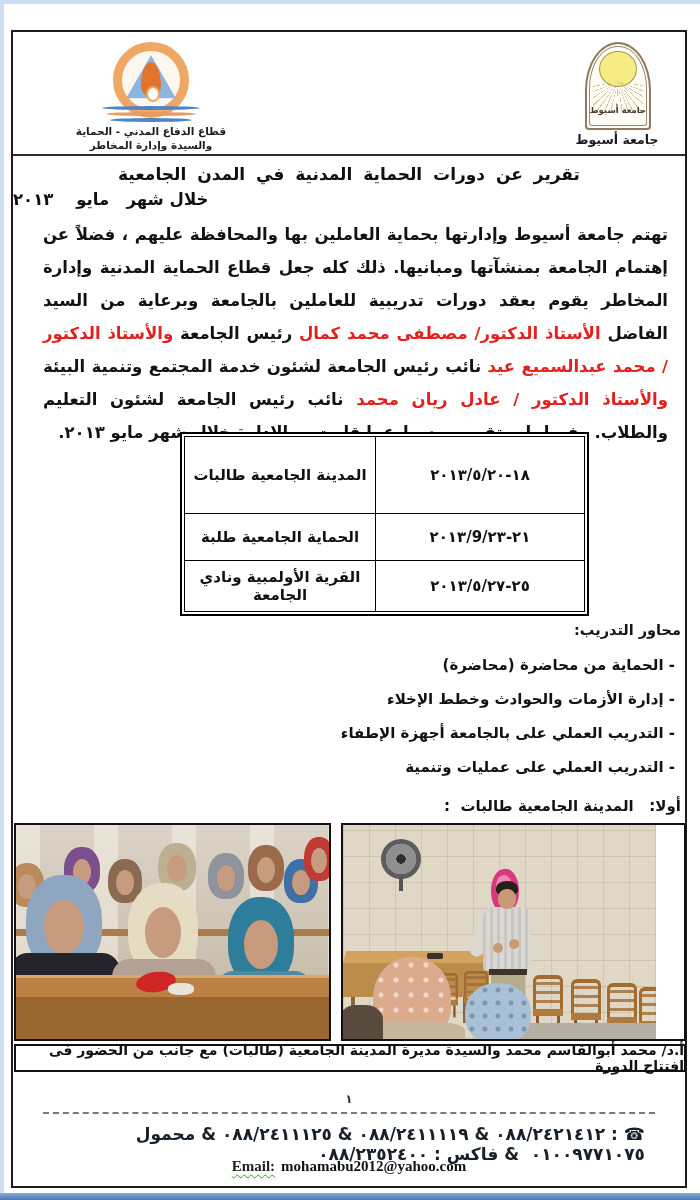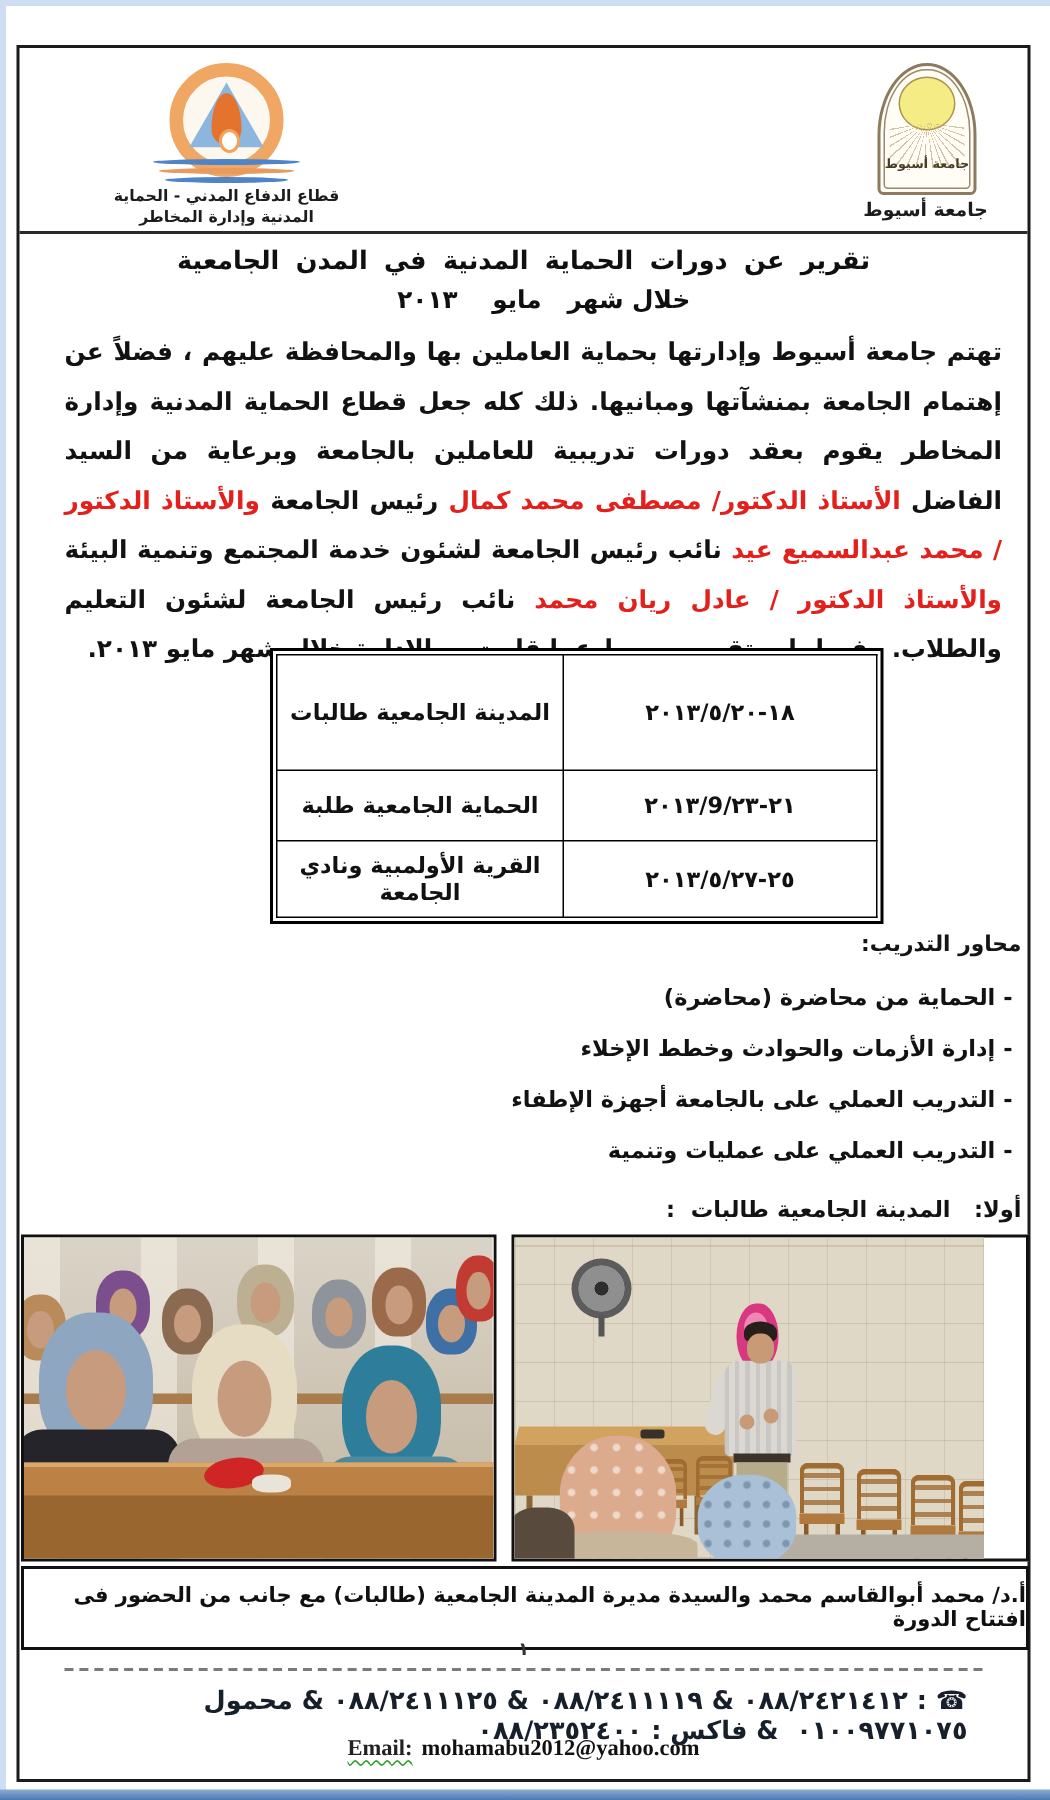--- a/index.html
+++ b/index.html
@@ -27,21 +27,21 @@
   .logo-l-cap{left:-62px;top:82px;width:206px;text-align:center;font-size:10.5px;font-weight:700;color:#1c1c1c;letter-spacing:1px;line-height:14px;}
   .logo-r{left:572px;top:10px;width:66px;height:88px;border:2px solid #8d7a5f;border-radius:33px 33px 4px 4px/48px 48px 4px 4px;background:#fffdf6;box-sizing:border-box;}
   .logo-r-in{left:2px;top:2px;right:2px;bottom:2px;border:1.5px solid #9a8869;border-radius:28px 28px 3px 3px/42px 42px 3px 3px;}
   .logo-r-sun{left:12px;top:7px;width:36px;height:34px;border-radius:50%;background:#f6ec86;border:1px solid #ab944e;}
   .logo-r-rays{left:6px;top:38px;width:50px;height:30px;background:repeating-conic-gradient(from 160deg at 50% 0%,#c9b68a 0deg 2deg,transparent 2deg 11deg);opacity:.8;}
   .logo-r-emblem{left:0;right:0;top:62px;text-align:center;font-size:8.5px;font-weight:700;color:#4a3c28;line-height:9px;}
   .logo-r-cap{left:534px;top:100px;width:140px;text-align:center;font-size:12.5px;font-weight:700;color:#1c1c1c;letter-spacing:1px;}
 
   
   .title1{left:0;right:0;top:132px;text-align:center;direction:rtl;font-size:17px;font-weight:700;color:#101010;letter-spacing:2px;word-spacing:5px;}
-  .title2{left:0;right:0;top:158px;text-align:center;direction:rtl;font-size:16.5px;font-weight:700;color:#101010;letter-spacing:2px;white-space:pre-wrap;padding-left:27px;}
+  .title2{left:0;right:0;top:158px;text-align:left;direction:rtl;font-size:16.5px;font-weight:700;color:#101010;letter-spacing:2px;white-space:pre-wrap;}
   .body-par{left:30px;top:186px;width:625px;direction:rtl;text-align:justify;font-size:16.5px;font-weight:700;color:#121212;line-height:33px;margin:0;}
   .red{color:#e3201b;}
 
   
   .tbl-wrap{left:132px;top:400px;border:2.5px solid #000;padding:2px;background:#fff;margin-left:35px;}
   table.sched{border-collapse:collapse;}
   table.sched td{border:1.5px solid #000;text-align:center;vertical-align:middle;font-weight:700;color:#111;font-size:15px;}
   td.loc{width:188px;direction:rtl;}
   td.dat{width:206px;letter-spacing:1px;}
   tr.r1 td{height:74px;} tr.r2 td{height:44px;} tr.r3 td{height:48px;}
@@ -97,21 +97,21 @@
   .chair .legs{height:15px;width:24px;margin:0 auto;border-left:3px solid #8a5a28;border-right:3px solid #8a5a28;box-sizing:border-box;}
   .hij-a{left:30px;top:132px;width:78px;height:84px;background:#dcab8e;border-radius:48% 48% 40% 40%;
     background-image:radial-gradient(circle at 8px 8px,rgba(255,255,255,.55) 2px,transparent 3px);background-size:15px 15px;}
   .sho-a{left:16px;top:196px;width:106px;height:22px;background:#c7b69a;border-radius:40% 40% 0 0;}
   .hij-b{left:122px;top:158px;width:66px;height:60px;background:#a9c0d6;border-radius:48% 48% 42% 42%;
     background-image:radial-gradient(circle at 7px 7px,rgba(60,90,120,.4) 2px,transparent 3px);background-size:13px 13px;}
   .corner-dark{left:-4px;top:180px;width:44px;height:36px;background:#584a3c;border-radius:40% 40% 0 0;}
   .floor-r{left:150px;top:198px;width:163px;height:16px;background:#b5aea2;}
 
   
-  .caption-bar{left:1px;top:1012px;width:672px;height:56px;border:2px solid #111;box-sizing:border-box;
+  .caption-bar{left:1px;top:1012px;width:672px;height:28px;border:2px solid #111;box-sizing:border-box;
     display:flex;align-items:center;justify-content:center;direction:rtl;font-size:14px;font-weight:700;color:#101010;}
   .pagenum{left:0;right:0;top:1060px;text-align:center;font-size:12px;font-weight:700;color:#333;}
   .dashes{left:30px;top:1080px;width:612px;border-top:2px dashed #7a7a7a;height:0;}
   .phones{left:8px;right:40px;top:1092px;direction:rtl;text-align:right;font-size:17px;font-weight:700;color:#17202a;white-space:pre-wrap;letter-spacing:.5px;}
   .email{left:0;right:0;top:1126px;text-align:center;font-family:"Liberation Serif",serif;font-size:15px;font-weight:700;color:#111;}
   .email .lbl{color:#222;text-decoration:underline wavy #2f9e2f 1px;text-underline-offset:3px;margin-right:6px;}
 </style>
 </head>
 <body>
 
@@ -124,21 +124,21 @@
   <div class="abs logo-l">
     <div class="abs logo-l-circle"></div>
     <div class="abs logo-l-tri"></div>
     <div class="abs logo-l-flame"></div>
     <div class="abs logo-l-glow"></div>
     <div class="abs wave" style="left:-8px;top:64px;width:98px;background:#4f84c8;"></div>
     <div class="abs wave" style="left:-4px;top:70px;width:90px;background:#e89a5f;"></div>
     <div class="abs wave" style="left:0;top:76px;width:82px;background:#4f84c8;"></div>
     <div class="abs logo-l-cap">
       <div>قطاع الدفاع المدني - الحماية</div>
-      <div>المدنية وإدارة المخاطر</div>
+      <div>والسيدة وإدارة المخاطر</div>
     </div>
   </div>
 
   <div class="abs logo-r">
     <div class="abs logo-r-in"></div>
     <div class="abs logo-r-sun"></div>
     <div class="abs logo-r-rays"></div>
     <div class="abs logo-r-emblem">جامعة أسيوط</div>
   </div>
   <div class="abs logo-r-cap">جامعة أسيوط</div>

